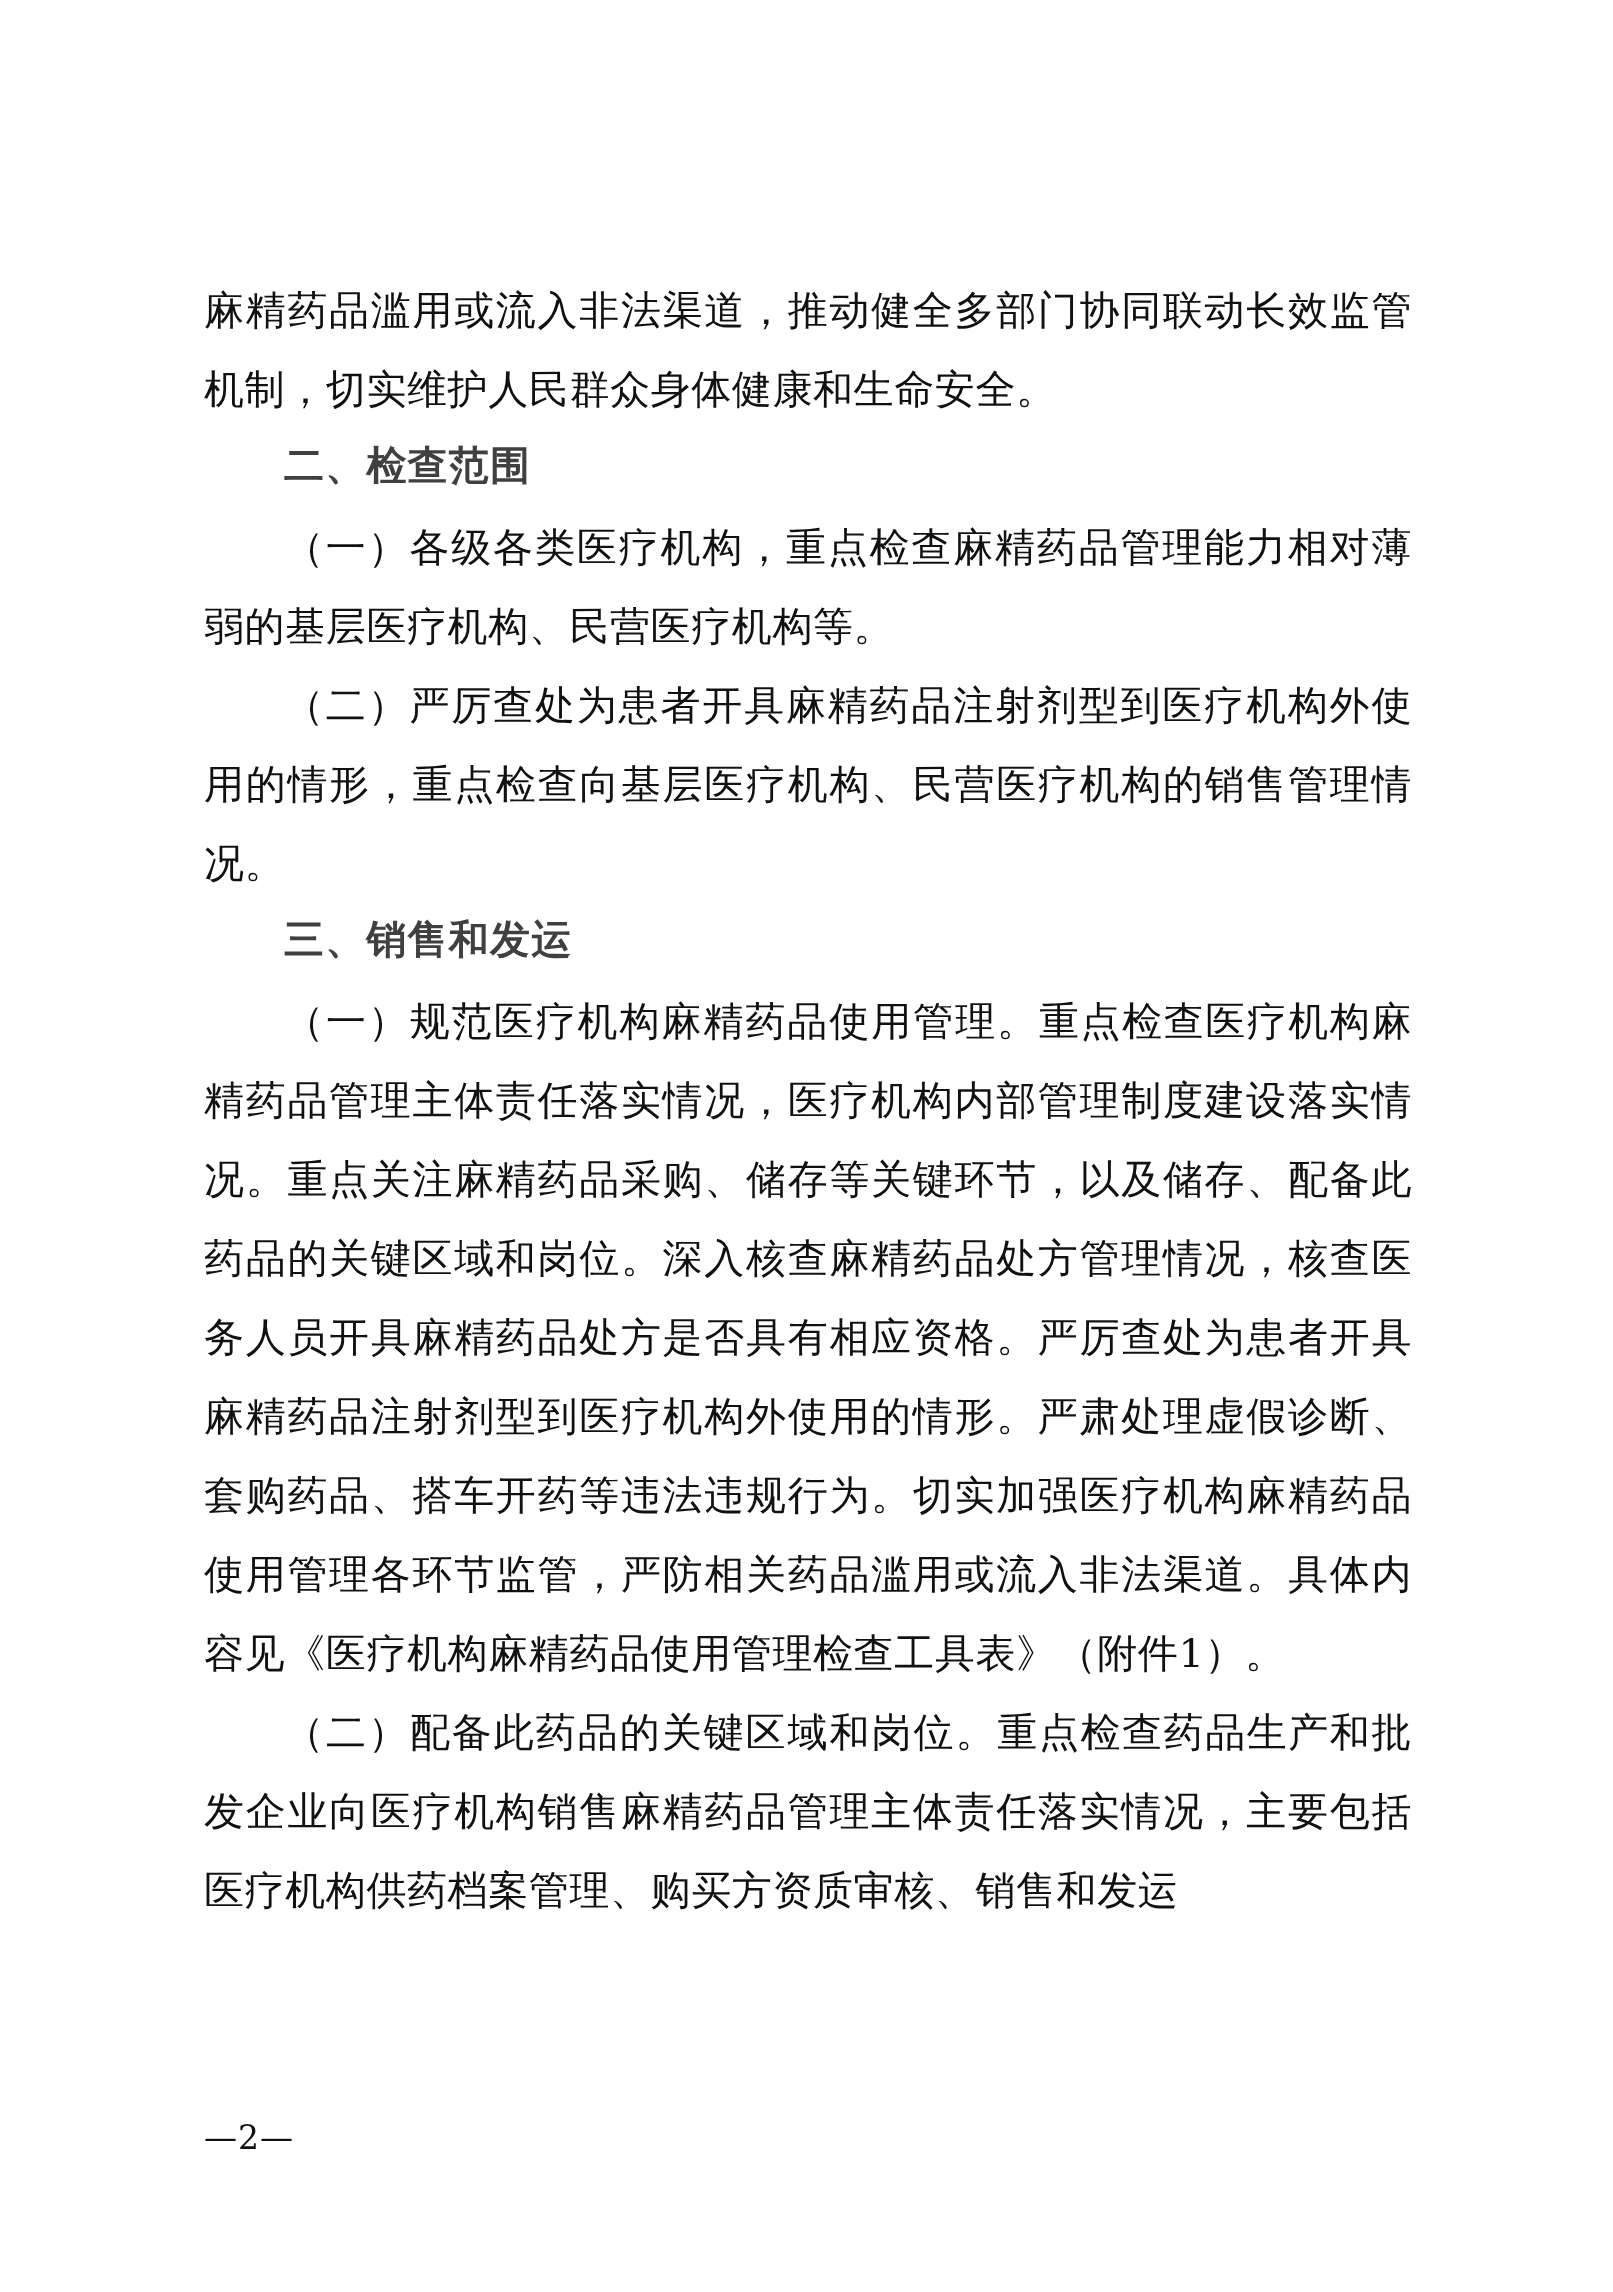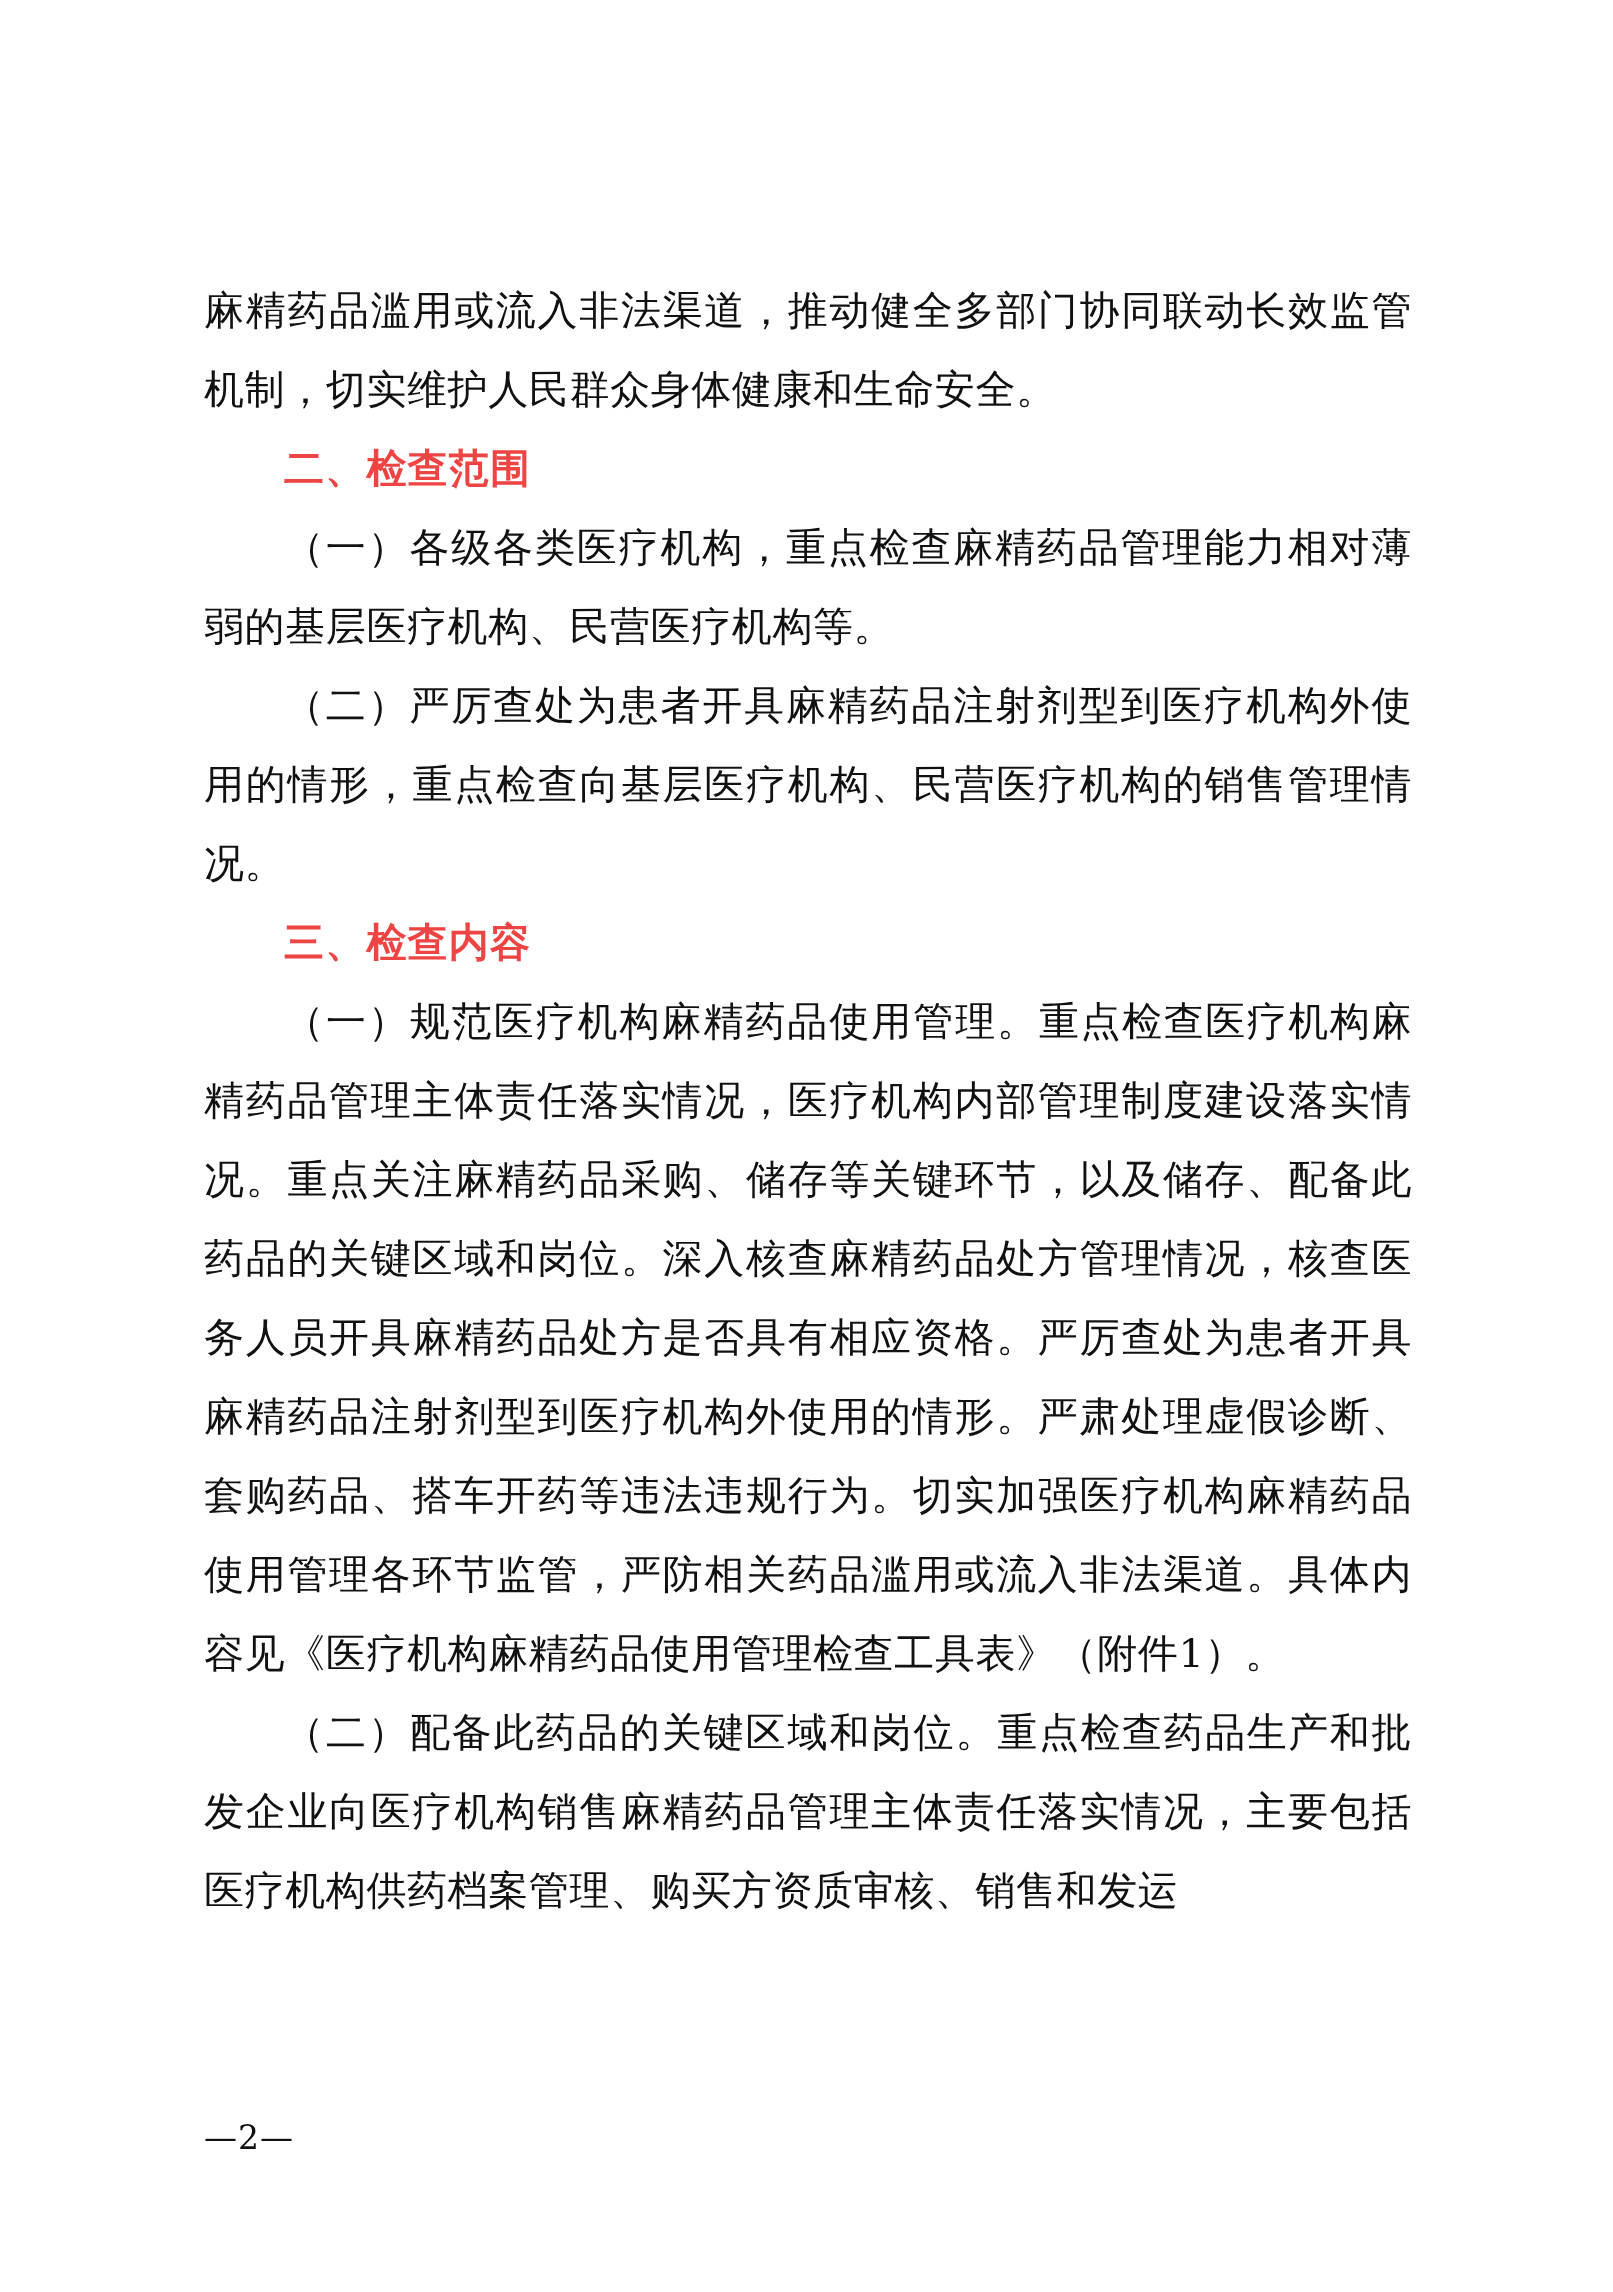--- a/index.html
+++ b/index.html
@@ -41,22 +41,22 @@
   .indent {
     text-indent: 80px;
   }
   .heading {
     font-size: 40px;
     line-height: 79px;
     font-weight: bold;
     letter-spacing: 1.2px;
     text-indent: 80px;
     margin: 0;
-    color: #ef4444;
-    font-family: Liberation Serif, serif;
+    color: #404040;
+    font-family: Liberation Mono, monospace;
   }
   .bold-lead {
     font-weight: normal;
     font-family: "DejaVu Sans", "Liberation Sans", sans-serif;
     letter-spacing: 1px;
   }
   .footer {
     position: absolute;
     left: 204px;
     top: 2115px;
@@ -75,21 +75,21 @@
   <div class="content">
 
     <p class="para">麻精药品滥用或流入非法渠道，推动健全多部门协同联动长效监管机制，切实维护人民群众身体健康和生命安全。</p>
 
     <p class="heading">二、检查范围</p>
 
     <p class="para indent">（一）各级各类医疗机构，重点检查麻精药品管理能力相对薄弱的基层医疗机构、民营医疗机构等。</p>
 
     <p class="para indent">（二）严厉查处为患者开具麻精药品注射剂型到医疗机构外使用的情形，重点检查向基层医疗机构、民营医疗机构的销售管理情况。</p>
 
-    <p class="heading">三、检查内容</p>
+    <p class="heading">三、销售和发运</p>
 
     <p class="para indent"><span class="bold-lead">（一）规范医疗机构麻精药品使用管理。</span><span>重点检查医疗机构麻精药品管理主体责任落实情况，医疗机构内部管理制度建设落实情况。重点关注麻精药品采购、储存等关键环节，以及储存、配备此药品的关键区域和岗位。深入核查麻精药品处方管理情况，核查医务人员开具麻精药品处方是否具有相应资格。严厉查处为患者开具麻精药品注射剂型到医疗机构外使用的情形。严肃处理虚假诊断、套购药品、搭车开药等违法违规行为。切实加强医疗机构麻精药品使用管理各环节监管，严防相关药品滥用或流入非法渠道。具体内容见《医疗机构麻精药品使用管理检查工具表》（附件1）。</span></p>
 
     <p class="para indent"><span class="bold-lead">（二）配备此药品的关键区域和岗位。</span><span>重点检查药品生产和批发企业向医疗机构销售麻精药品管理主体责任落实情况，主要包括医疗机构供药档案管理、购买方资质审核、销售和发运</span></p>
 
   </div>
 
   <div class="footer">—2—</div>
 
 </div>

